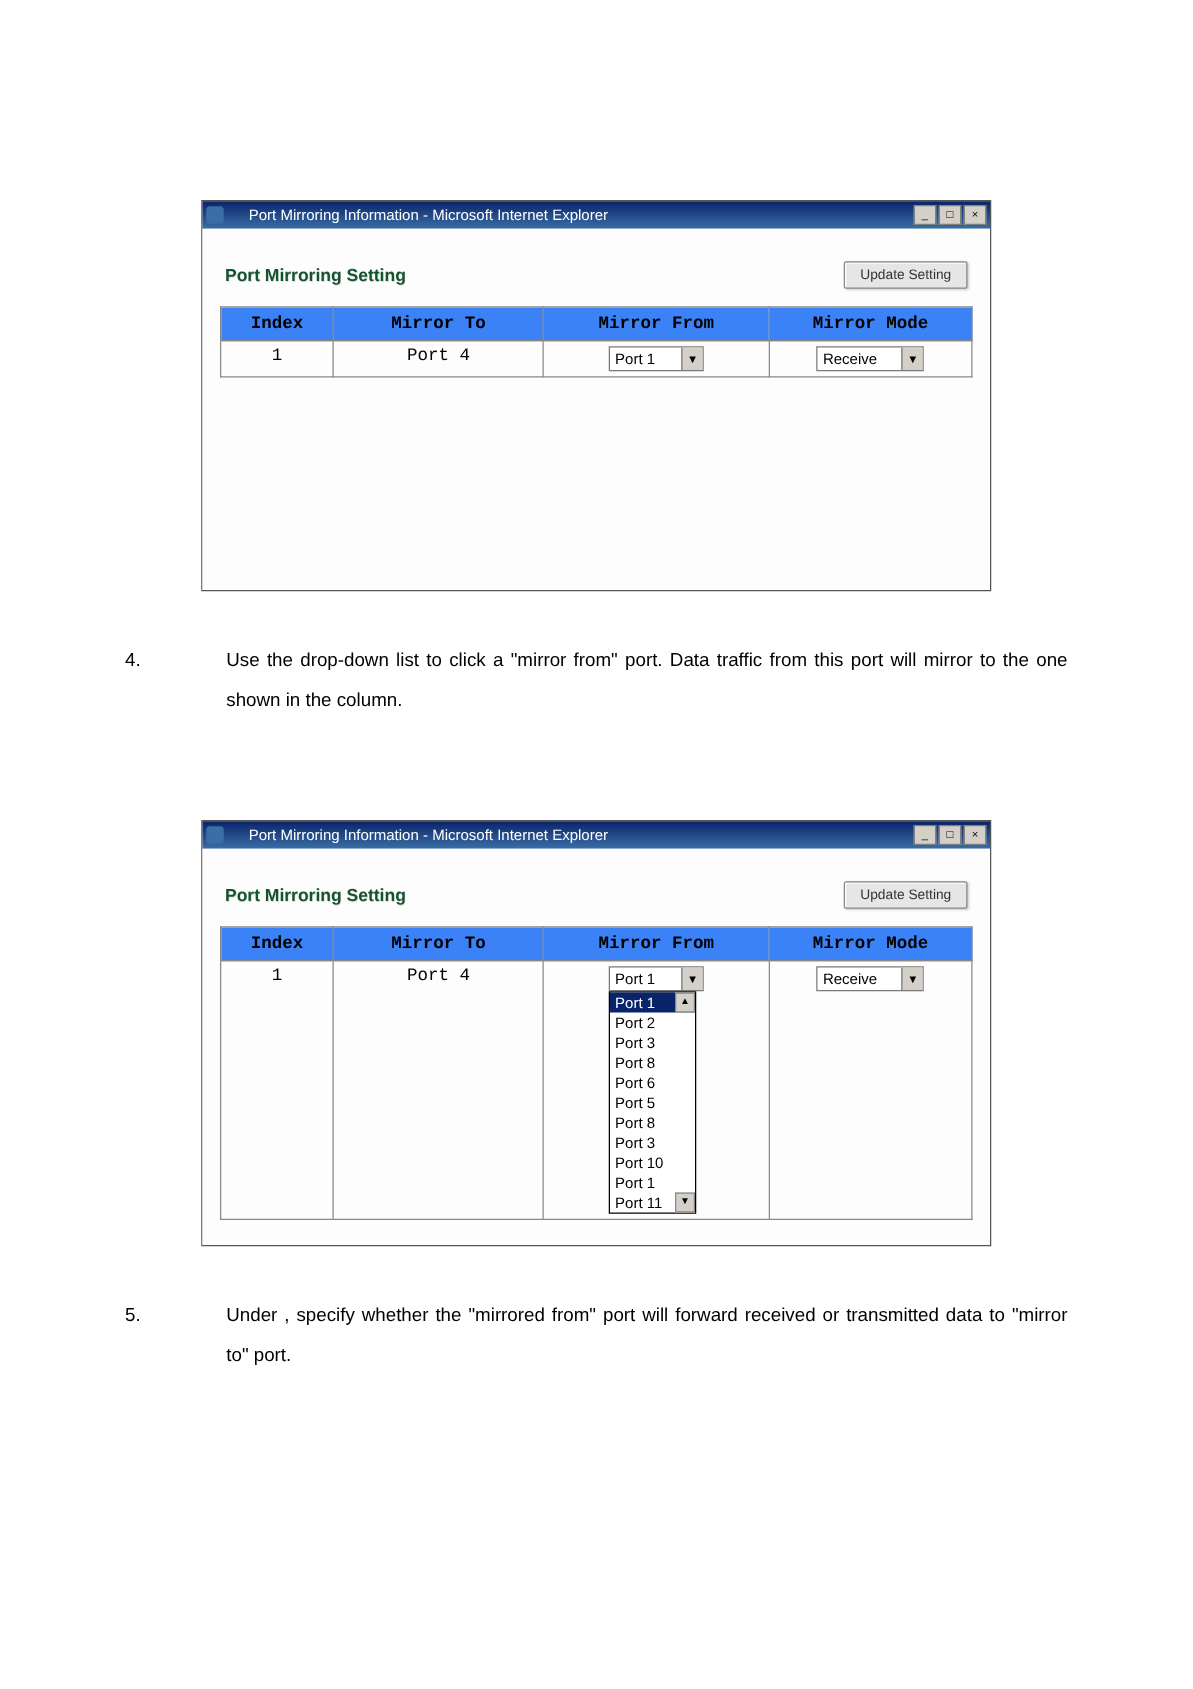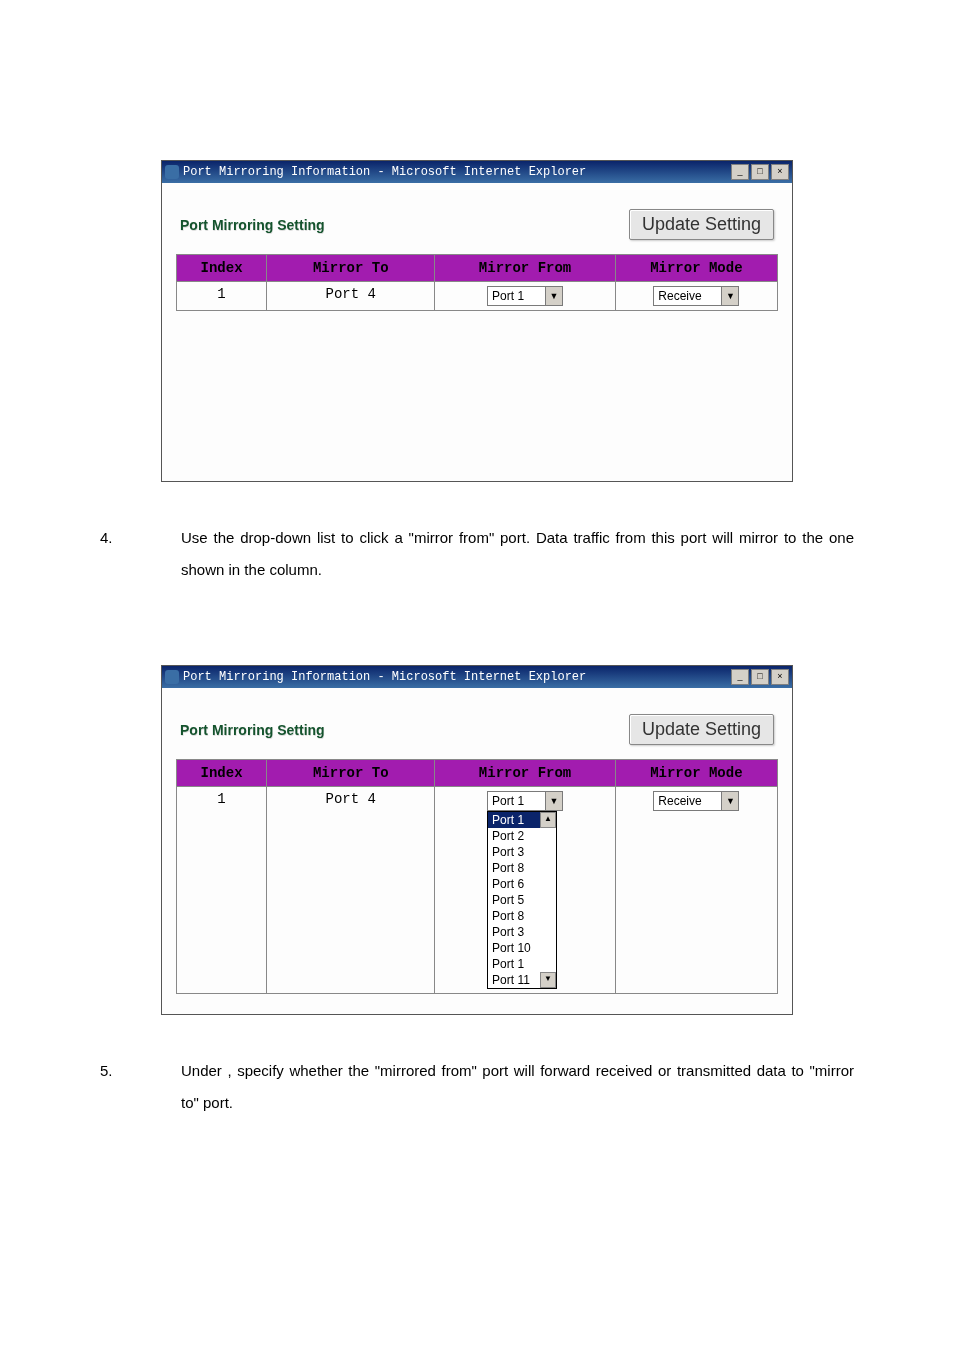--- a/index.html
+++ b/index.html
@@ -24,22 +24,22 @@
     height: 22px;
     display: flex;
     align-items: center;
     justify-content: space-between;
     padding: 0 3px 0 3px;
     font-size: 12px;
   }
   .titlebar-left {
     display: flex;
     align-items: flex-start;
-    gap: 4px;
-    font-family: Liberation Mono, monospace;
+    gap: 20px;
+    font-family: Liberation Sans, sans-serif;
   }
   .ie-icon {
     width: 14px;
     height: 14px;
     background: #3a6ea5;
     border-radius: 3px;
     display: inline-block;
   }
   .winbtns {
     display: flex;
@@ -72,31 +72,31 @@
     font-weight: bold;
     color: #14532d;
     text-shadow: 0.5px 0.5px 0 #ddd;
   }
   .update-btn {
     font-family: Arial, sans-serif;
     background: #e6e6e6;
     border: 1px solid #888;
     border-radius: 2px;
     padding: 4px 12px;
-    font-size: 18px;
+    font-size: 11px;
     color: #333;
     box-shadow: inset 1px 1px 0 #fff, 1px 1px 2px #ccc;
   }
   table.mirror {
     width: 100%;
     border-collapse: collapse;
     margin-bottom: 10px;
   }
   table.mirror th {
-    background: #a21caf;
+    background: #3b82f6;
     border: 1px solid #888;
     font-family: "Courier New", monospace;
     font-weight: bold;
     font-size: 14px;
     padding: 5px 4px;
   }
   table.mirror td {
     border: 1px solid #888;
     text-align: center;
     font-family: "Courier New", monospace;

